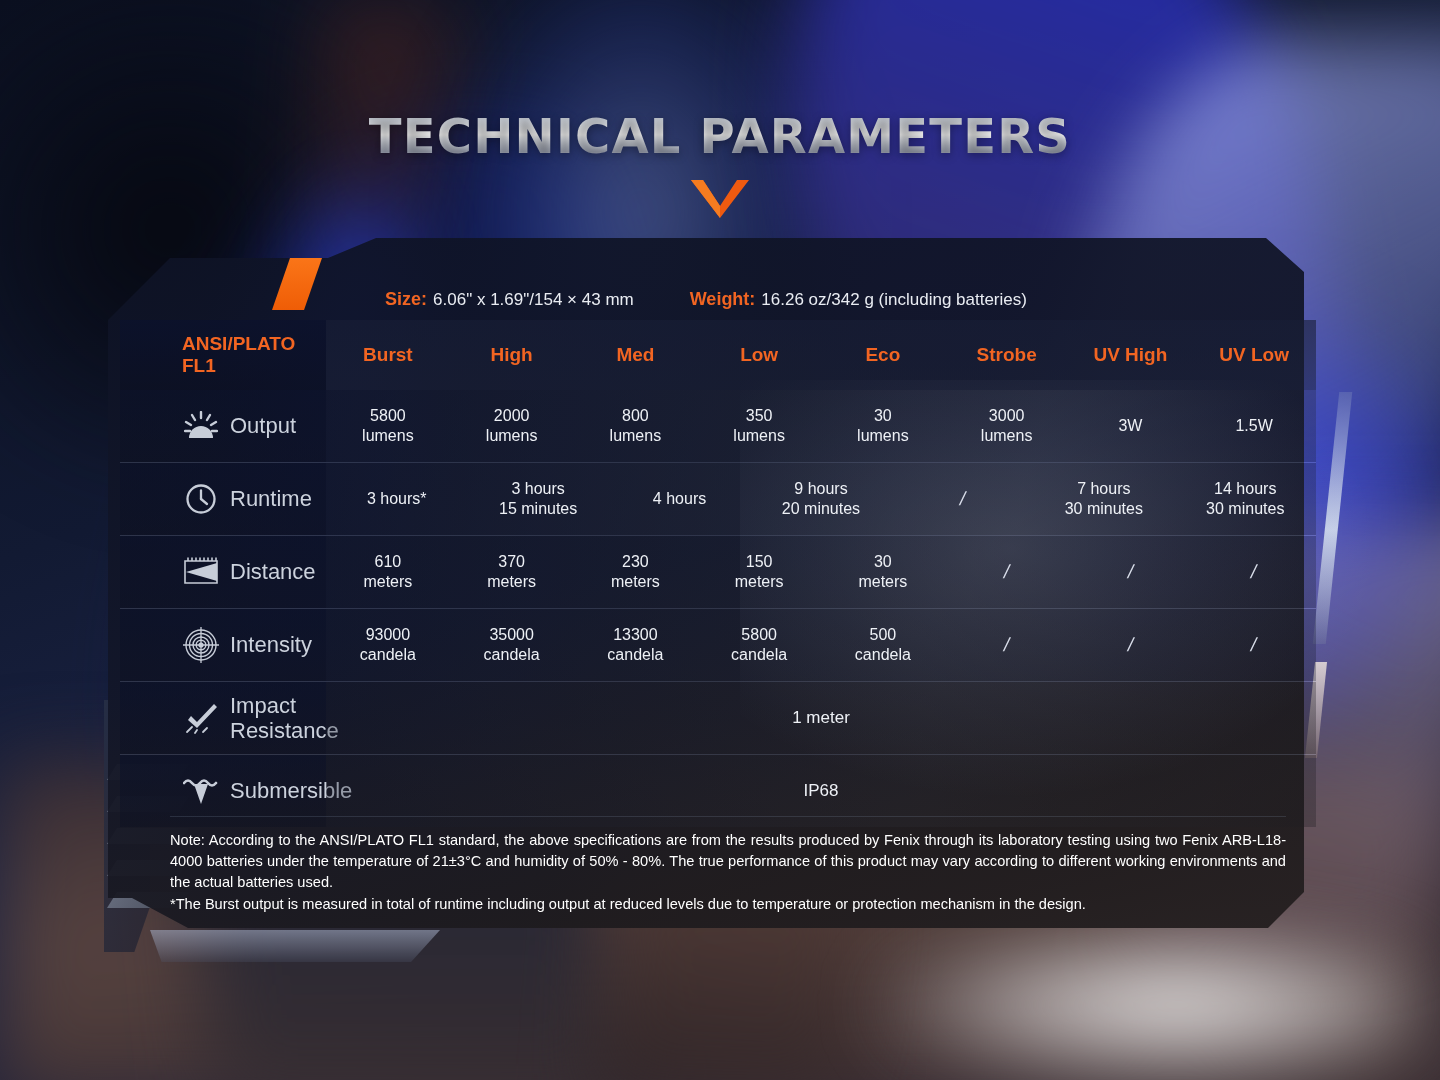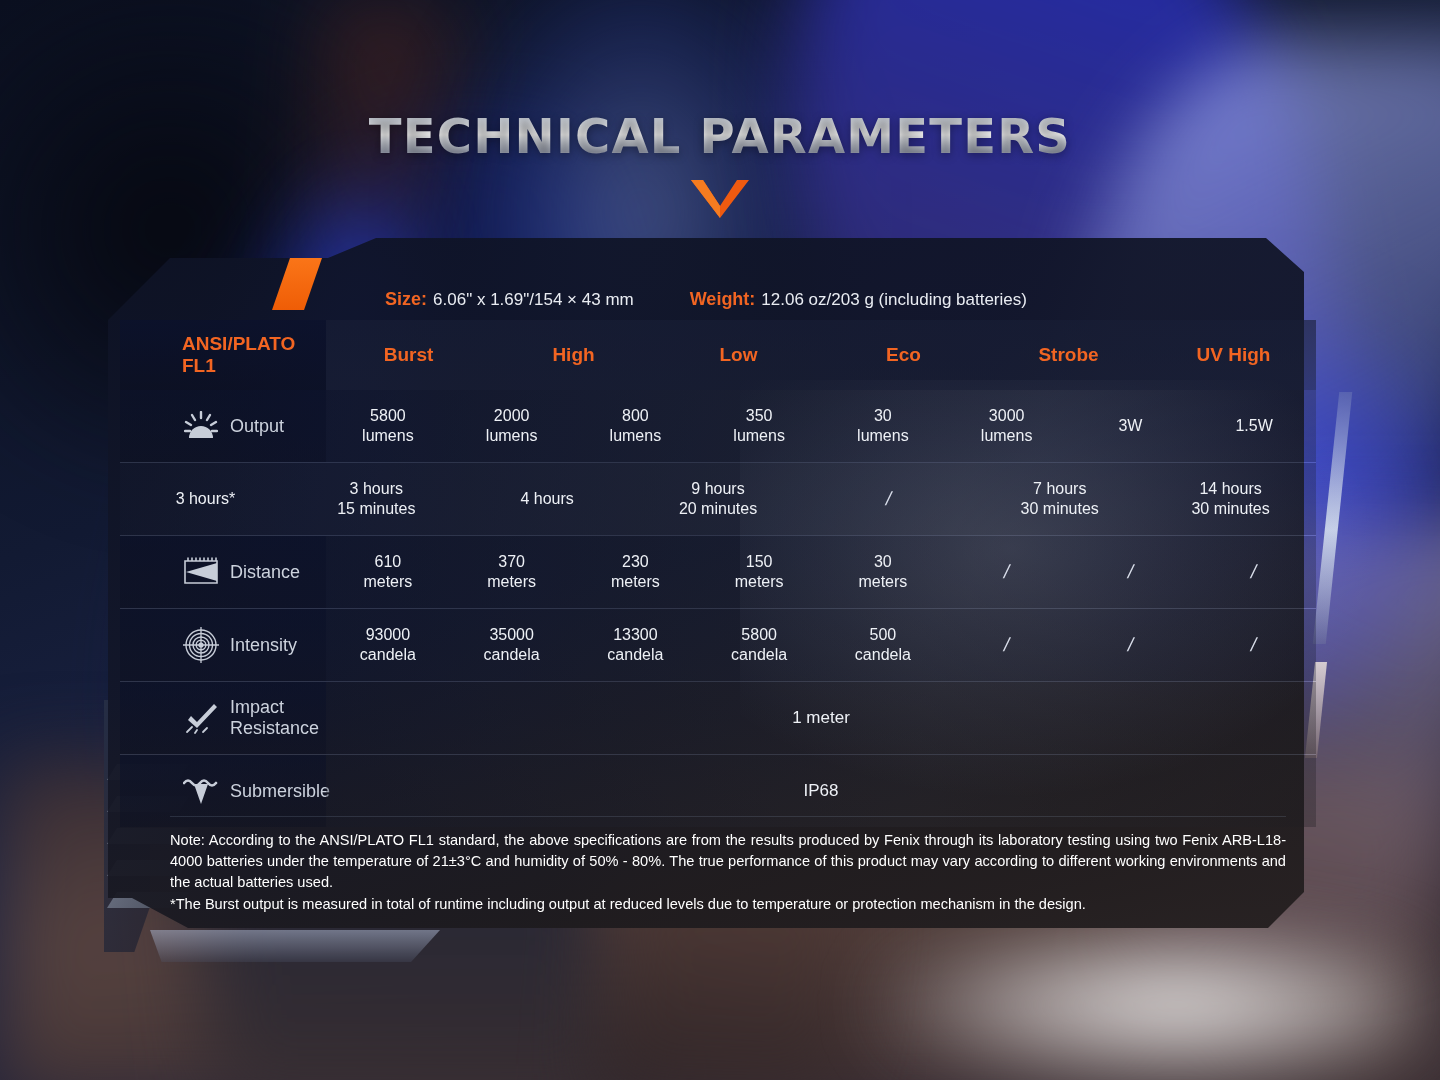--- a/index.html
+++ b/index.html
@@ -116,21 +116,21 @@
   
   #tbl{position:absolute;left:12px;top:82px;width:1196px;}
   .row{display:flex;align-items:stretch;position:relative;}
   .row + .row{border-top:1px solid rgba(150,165,195,.22);}
   .rowhead{
     width:206px;flex:0 0 206px;display:flex;align-items:center;gap:10px;
     padding-left:62px;box-sizing:border-box;
     background:linear-gradient(180deg,rgba(10,16,40,.55),rgba(10,14,32,.35));
   }
   .rowhead .ico{width:38px;flex:0 0 38px;display:flex;align-items:center;justify-content:center;}
-  .rowhead .nm{font-size:18px;color:#ccd2dd;line-height:1.15;}
+  .rowhead .nm{font-size:22px;color:#ccd2dd;line-height:1.15;}
   .cells{flex:1;display:flex;position:relative;}
   .cell{
     flex:1;display:flex;flex-direction:column;align-items:center;justify-content:center;
     font-size:16px;color:#eef1f6;line-height:1.28;text-align:center;padding:6px 2px;
     box-sizing:border-box;
   }
   .cell .v2{display:block;text-align:right;}
   .slash{font-size:19px;color:#d9deea;transform:skewX(-12deg);display:inline-block;}
 
   
@@ -205,49 +205,55 @@
 <div id="right-bar2" class="deco"></div>
 <div id="bottom-left-fin" class="deco"></div>
 
 <div id="content">
 
   <div id="meta">
     <span class="grp">
       <span class="lbl">Size:</span><span>6.06" x 1.69"/154 × 43 mm</span>
     </span>
     <span class="grp">
-      <span class="lbl">Weight:</span><span>12.06 oz/203 g (including batteries)</span>
+      <span class="lbl">Weight:</span><span>16.26 oz/342 g (including batteries)</span>
     </span>
   </div>
 
   <div id="tbl">
     <div id="tbl-glow"></div>
 
     <div id="hdr">
       <div class="rowhead">
         <span class="nm">ANSI/PLATO FL1</span>
       </div>
       <div class="cells">
         <div class="cell">
             <span>Burst</span>
           </div>
         <div class="cell">
             <span>High</span>
           </div>
         <div class="cell">
+            <span>Med</span>
+          </div>
+        <div class="cell">
             <span>Low</span>
           </div>
         <div class="cell">
             <span>Eco</span>
           </div>
         <div class="cell">
             <span>Strobe</span>
           </div>
         <div class="cell">
             <span>UV High</span>
+          </div>
+        <div class="cell">
+            <span>UV Low</span>
           </div>
       </div>
     </div>
 
     <div class="row r-output" style="height:72px">
       <div class="rowhead">
         <span class="ico">
           <svg width="34" height="30" viewBox="0 0 34 30">
             <g stroke="#c7cdd8" stroke-width="2.4" stroke-linecap="round">
               <line x1="17" y1="1" x2="17" y2="7"></line>
@@ -293,20 +299,30 @@
             <span class="v2"></span>
           </div>
         <div class="cell">
             <span>1.5W</span>
             <span class="v2"></span>
           </div>
       </div>
     </div>
 
     <div class="row r-runtime" style="height:72px">
+      <div class="rowhead">
+        <span class="ico">
+          <svg width="32" height="32" viewBox="0 0 32 32">
+            <circle cx="16" cy="16" r="13.5" fill="none" stroke="#c7cdd8" stroke-width="2.3"></circle>
+            <line x1="16" y1="16" x2="16" y2="7.5" stroke="#c7cdd8" stroke-width="2.3" stroke-linecap="round"></line>
+            <line x1="16" y1="16" x2="22" y2="21" stroke="#c7cdd8" stroke-width="2.3" stroke-linecap="round"></line>
+          </svg>
+        </span>
+        <span class="nm">Runtime</span>
+      </div>
       <div class="cells">
         <div class="cell">
             <span>3 hours*</span>
             <span class="v2"></span>
           </div>
         <div class="cell">
             <span>3 hours</span>
             <span class="v2">15 minutes</span>
           </div>
         <div class="cell">

